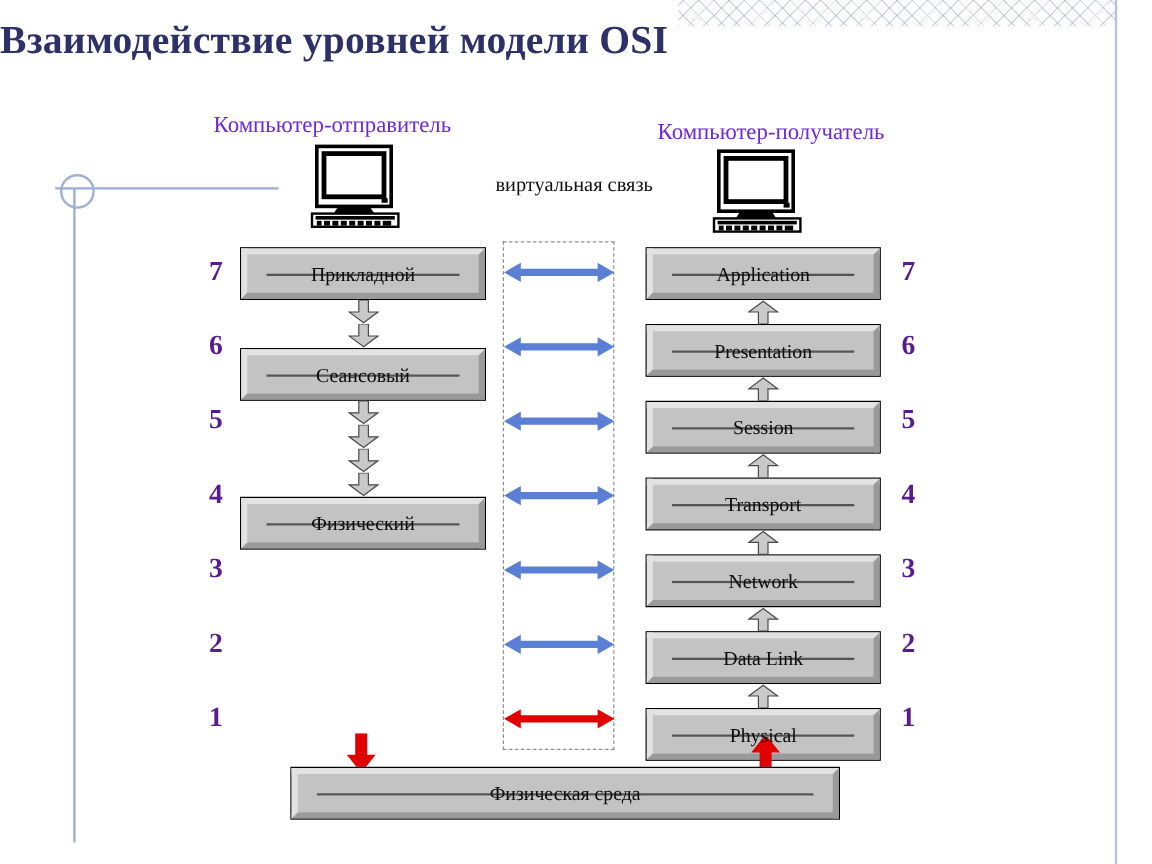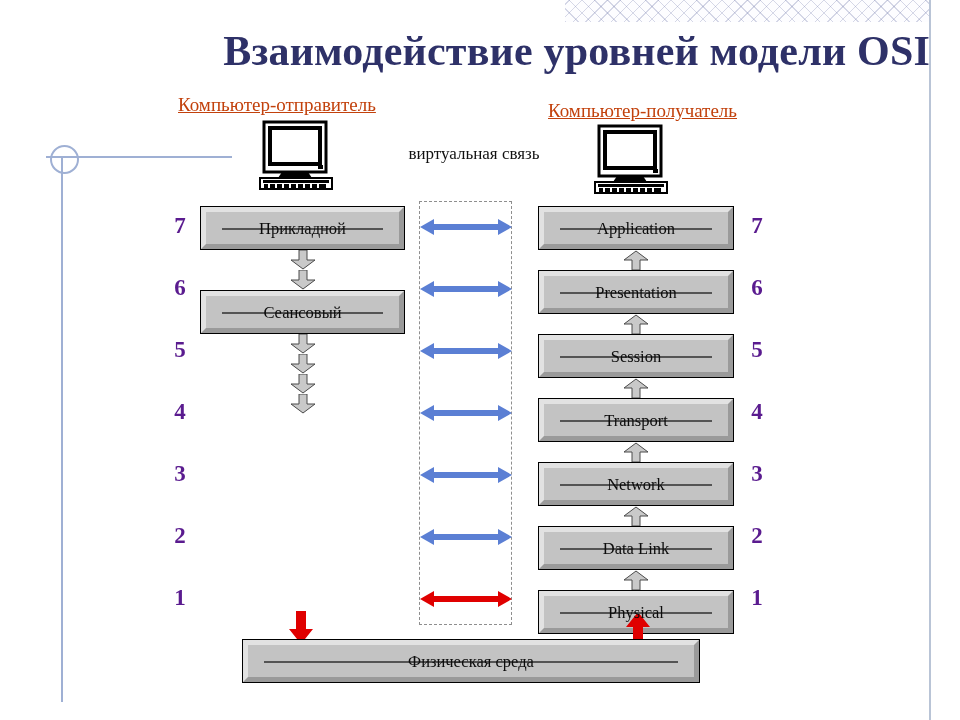--- a/index.html
+++ b/index.html
@@ -62,52 +62,50 @@
     border-radius: 50%;
     background: transparent;
   }
 
   
   #page-title {
     position: absolute;
     left: 0;
     top: 16px;
     width: 930px;
-    text-align: right;
-    font-size: 42px;
+    text-align: left;
+    font-size: 33px;
     font-weight: bold;
     color: #2e3168;
     letter-spacing: 0.2px;
     white-space: nowrap;
-    margin-top: 11px;
   }
 
   
   .col-header {
     position: absolute;
     font-size: 19px;
-    color: #c2410c;
+    color: #6d28d9;
     white-space: nowrap;
-    text-decoration: underline;
   }
   #header-sender   { left: 178px; top: 94px; }
   #header-receiver { left: 528px; top: 100px; margin-left: 20px; }
 
   
   .computer-icon { position: absolute; width: 96px; height: 72px; }
   #computer-sender   { left: 252px; top: 120px; }
   #computer-receiver { left: 587px; top: 124px; }
 
   
   #virtual-link-label {
     position: absolute;
     left: 404px;
     top: 142px;
     width: 140px;
-    text-align: center;
+    text-align: right;
     font-size: 17px;
     line-height: 23px;
     color: #101010;
   }
 
   
   #virtual-channel-box {
     position: absolute;
     left: 419px;
     top: 201px;
@@ -340,20 +338,25 @@
     <div class="layer-gap">
       <span class="block-arrow"><svg viewBox="0 0 26 20" width="26" height="20" aria-hidden="true">
           <path d="M9 0 L17 0 L17 10 L25 10 L13 19 L1 10 L9 10 Z" fill="#c9c9c9" stroke="#4a4a4a" stroke-width="1"></path>
         </svg></span>
     </div>
     <div class="layer-gap">
       <span class="block-arrow"><svg viewBox="0 0 26 20" width="26" height="20" aria-hidden="true">
           <path d="M9 0 L17 0 L17 10 L25 10 L13 19 L1 10 L9 10 Z" fill="#c9c9c9" stroke="#4a4a4a" stroke-width="1"></path>
         </svg></span>
     </div>
+    <div class="layer-row">
+      <div class="layer-box">
+        <div class="layer-inner">Физический</div>
+      </div>
+    </div>
   </div>
 
 <div class="stack" id="stack-right">
     <div class="layer-row">
       <div class="layer-box">
         <div class="layer-inner">Application</div>
       </div>
     </div>
     <div class="layer-gap">
       <span class="block-arrow"><svg viewBox="0 0 26 20" width="26" height="20" aria-hidden="true">

